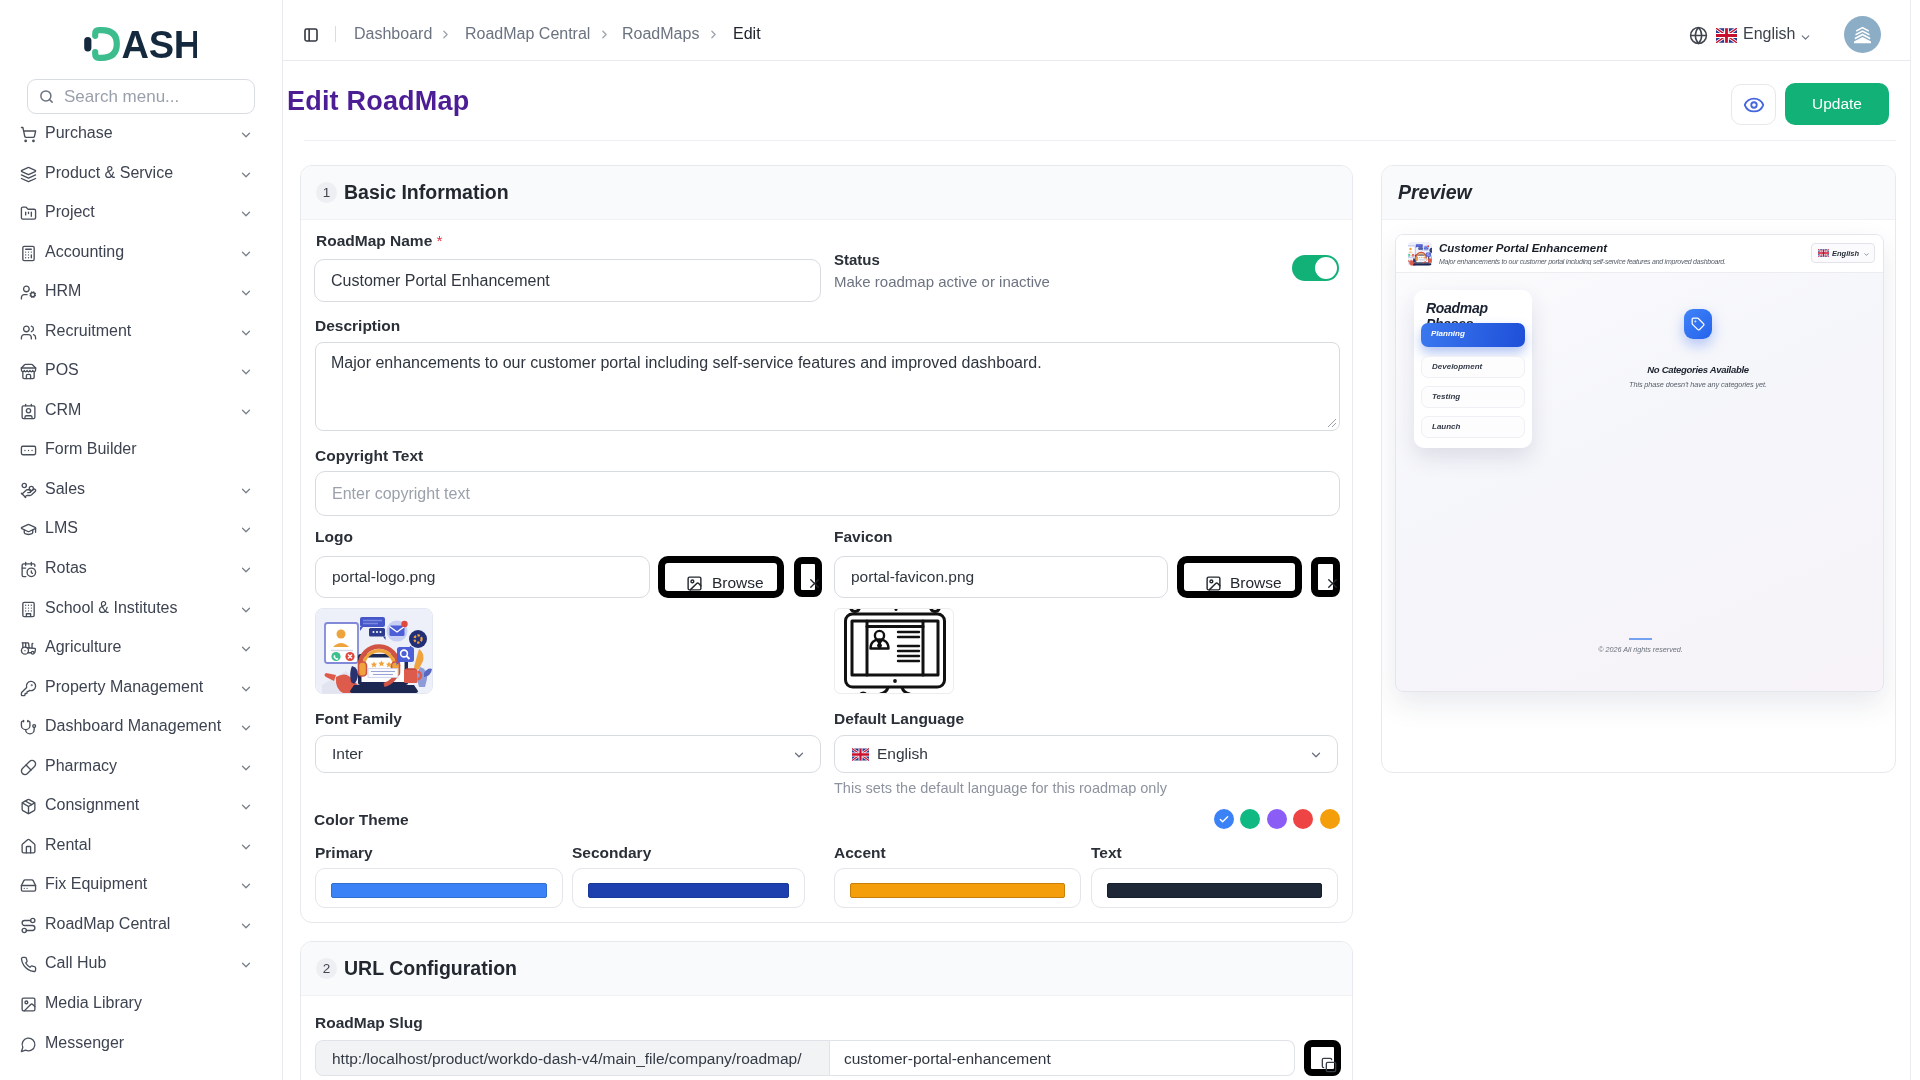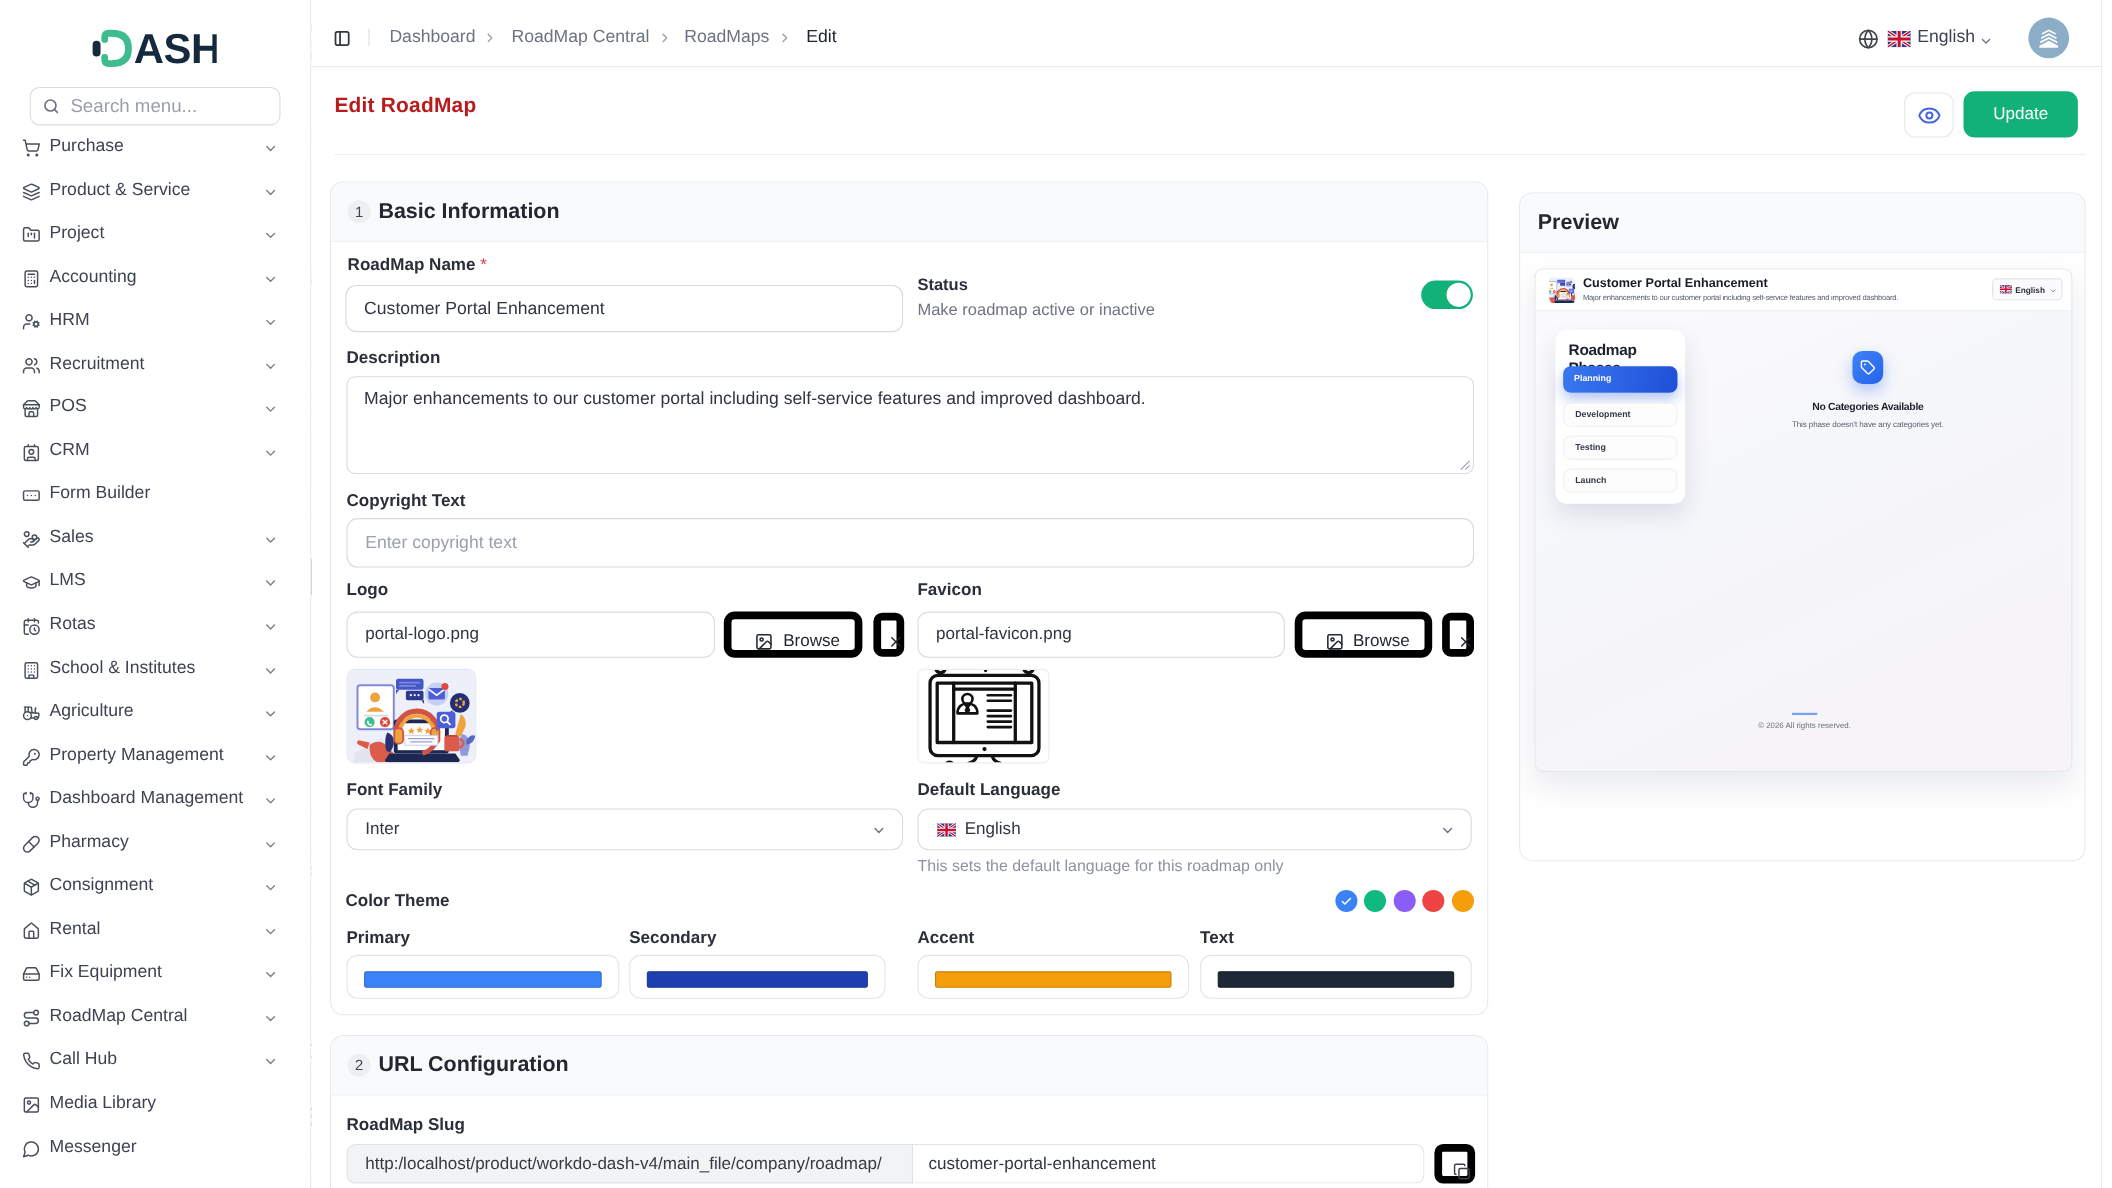--- a/index.html
+++ b/index.html
@@ -19,21 +19,21 @@
 #menu li svg.ic { position:absolute; left:20px; top:11px; }
 #menu li span { position:absolute; left:45px; top:9px; font-size:16px; color:#3d4350; }
 #menu li svg.ch { position:absolute; left:239px; top:13px; }
 
 #main { position:fixed; left:283px; top:0; width:1637px; height:1080px; background:#fff; }
 #topbar { position:absolute; left:0; top:0; width:1627px; height:61px; border-bottom:1px solid #e9eaee; background:#fff; }
 #vline { position:absolute; left:1627px; top:0; width:1px; height:1080px; background:#ebecef; }
 .crumb { position:absolute; top:25px; font-size:16px; color:#6b7280; }
 .crumb.dark { color:#20242c; }
 .csep { position:absolute; top:28px; }
-#pagehead { position:absolute; left:21px; top:86px; font-size:19px; font-weight:700; color:#b91c1c; letter-spacing:.2px; }
+#pagehead { position:absolute; left:4px; top:86px; font-size:27px; font-weight:700; color:#4c1d95; letter-spacing:.2px; }
 #eyebtn { position:absolute; left:1448px; top:84px; width:45px; height:41px; border:1px solid #e6e8ec; border-radius:10px; background:#fff; }
 #eyebtn svg { position:absolute; left:11px; top:9px; }
 #updbtn { position:absolute; left:1502px; top:83px; width:104px; height:42px; background:#12b177; border-radius:10px;
   color:#fff; font-size:15.5px; text-align:center; line-height:42px; }
 #hdivider { position:absolute; left:21px; top:140px; width:1592px; height:1px; background:#eceef1; }
 
 .card { position:absolute; background:#fff; border:1px solid #e7e9ed; border-radius:12px; overflow:hidden; }
 .cardhead { position:relative; height:54px; background:#f9fafb; border-bottom:1px solid #eff1f4; }
 .badge { position:absolute; left:15px; top:16px; width:21px; height:21px; border-radius:50%; background:#edeff2;
   text-align:center; line-height:21px; font-size:13.5px; color:#40454f; }
@@ -632,21 +632,21 @@
     <div style="position:absolute;left:529px;top:98px;width:465px;height:36px;background:#fff;border:1px solid #dfe2e7;border-left:none;border-radius:0 8px 8px 0">
       <span style="position:absolute;left:14px;top:9px;font-size:15.5px;color:#30363f">customer-portal-enhancement</span>
     </div>
     <div class="btn" style="left:1003px;top:98px;width:37px;height:36px;border-radius:8px">
       <svg style="position:absolute;left:10px;top:10px" width="16" height="16" viewBox="0 0 24 24" fill="none" stroke="#3a4049" stroke-width="2" stroke-linecap="round" stroke-linejoin="round">
           <rect width="14" height="14" x="8" y="8" rx="2" ry="2"></rect>
           <path d="M4 16c-1.1 0-2-.9-2-2V4c0-1.1.9-2 2-2h10c1.1 0 2 .9 2 2"></path>
         </svg>
     </div>
   </div>
-  <div class="card" id="card3" style="left:1098px;top:175px;width:515px;height:608px;">
+  <div class="card" id="card3" style="left:1098px;top:165px;width:515px;height:608px;font-style:italic;">
     <div class="cardhead">
         <span class="ctitle" style="left:16px">Preview</span>
       </div>
     <div style="position:absolute;left:13px;top:68px;width:489px;height:458px;border:1px solid #e4e6ec;border-radius:8px;overflow:hidden;
       background:linear-gradient(155deg,#fcfcfe 0%,#f5f6fa 45%,#f7f3f8 100%);box-shadow:0 12px 28px rgba(40,50,90,.10)">
       <div style="position:absolute;left:0;top:0;right:0;height:38px;background:#fff;border-bottom:1px solid #ededf1">
         <div style="position:absolute;left:12px;top:7px;width:24px;height:24px;border-radius:4px;overflow:hidden"><svg width="24" height="24" viewBox="16 0 86 86" preserveAspectRatio="xMidYMid slice">
               <use href="#art"></use>
             </svg></div>
         <span style="position:absolute;left:43px;top:7px;font-size:11.5px;font-weight:700;color:#171c26">Customer Portal Enhancement</span>
@@ -680,20 +680,20 @@
           <span style="position:absolute;left:10px;top:5px;font-size:8px;font-weight:700;color:#333a47">Launch</span>
         </div>
       </div>
       <div style="position:absolute;left:152px;top:74px;width:300px;text-align:center">
         <div style="display:inline-block;width:28px;height:30px;border-radius:9px;background:linear-gradient(135deg,#3f83f8,#2563eb);box-shadow:0 6px 14px rgba(50,100,240,.35);position:relative">
           <svg style="position:absolute;left:7px;top:8px" width="14" height="14" viewBox="0 0 24 24" fill="none" stroke="#fff" stroke-width="2.2" stroke-linecap="round" stroke-linejoin="round">
               <path d="M12.59 2.59A2 2 0 0 0 11.17 2H4a2 2 0 0 0-2 2v7.17a2 2 0 0 0 .59 1.42l8.7 8.7a2.43 2.43 0 0 0 3.42 0l6.58-6.58a2.43 2.43 0 0 0 0-3.42z"></path>
               <circle cx="7.5" cy="7.5" r=".5" fill="#fff"></circle>
             </svg>
         </div>
-        <div style="margin-top:11px;font-size:9.5px;letter-spacing:-0.3px;font-weight:700;color:#1a202c">No Categories Available</div>
+        <div style="margin-top:21px;font-size:9.5px;letter-spacing:-0.3px;font-weight:700;color:#1a202c">No Categories Available</div>
         <div style="margin-top:5px;font-size:7.3px;letter-spacing:-0.1px;color:#565d68">This phase doesn't have any categories yet.</div>
       </div>
       <div style="position:absolute;left:233px;top:403px;width:23px;height:2px;background:#74a1f2"></div>
       <div style="position:absolute;left:0;top:410px;width:489px;text-align:center;font-size:7.2px;color:#6a717c">© 2026 All rights reserved.</div>
     </div>
   </div>
 </div>
 
 </body></html>

